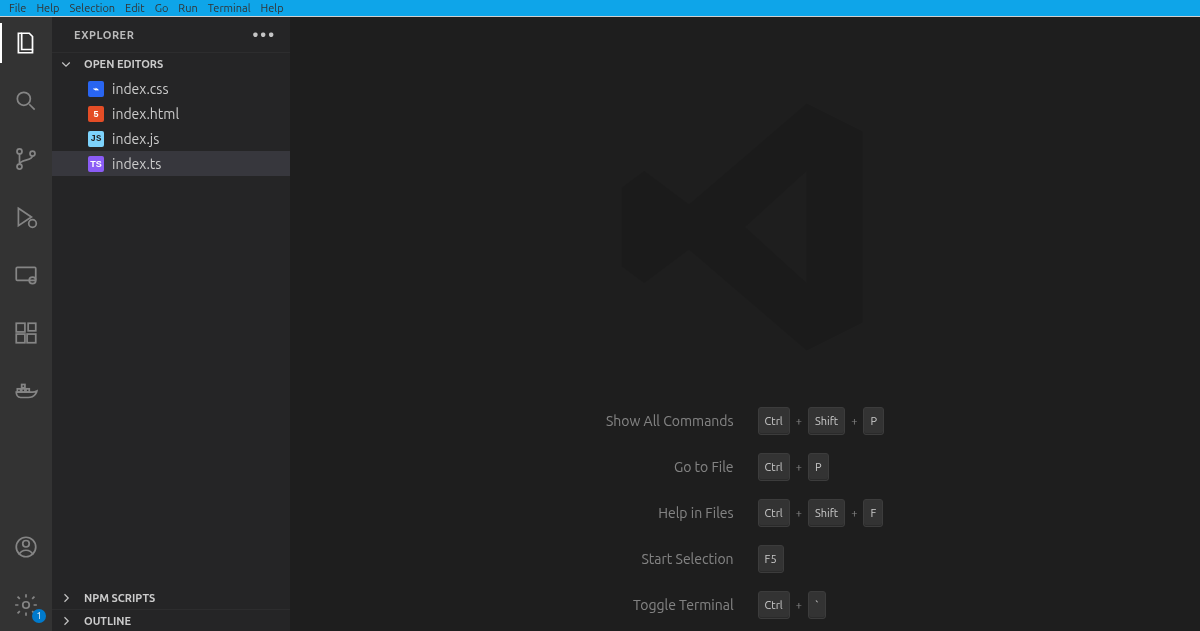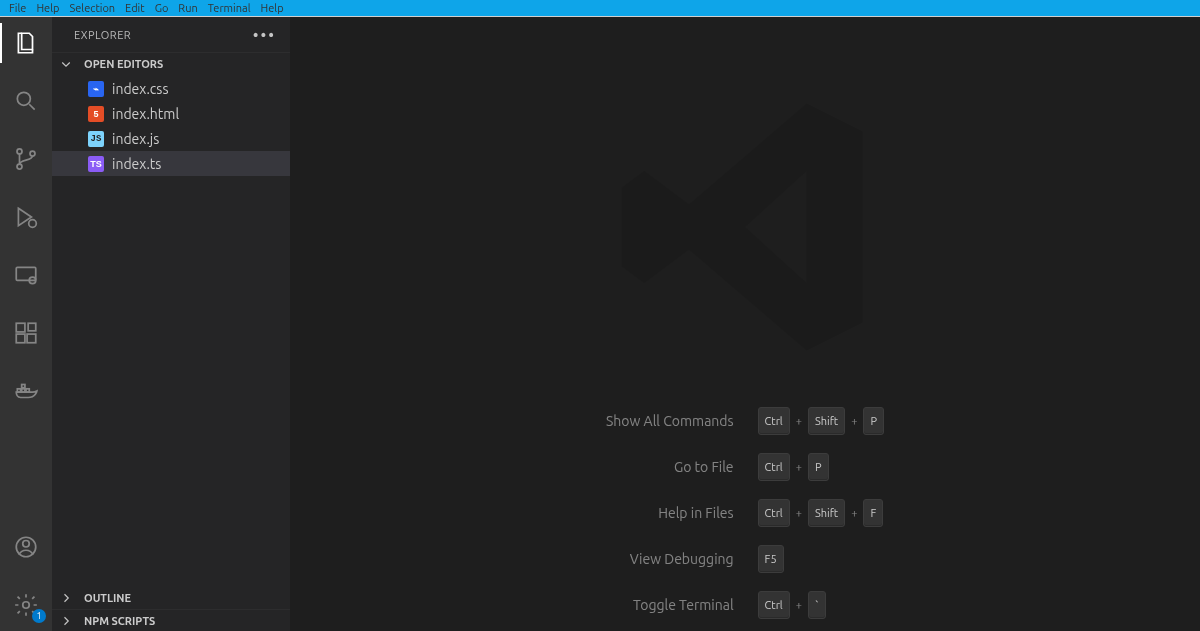--- a/index.html
+++ b/index.html
@@ -26,21 +26,21 @@
   .activitybar .ab-item.active::before { content:""; position:absolute; left:0; top:0; bottom:0; width:2px; background:#fff; }
   .activitybar .ab-item.active svg { stroke: #ffffff; }
   .badge {
     position:absolute; bottom:2px; right:6px; min-width:14px; height:14px; border-radius:8px;
     background:#007acc; color:#fff; font-size:9px; display:flex; align-items:center; justify-content:center;
     padding:0 3px;
   }
 
   
   .sidebar { width: 238px; background: #252526; display:flex; flex-direction:column; font-size: 13px; }
-  .sidebar-title { height: 35px; display:flex; align-items:center; justify-content:space-between; padding: 0 14px 0 22px; color:#bbbbbb; font-size:11px; letter-spacing: .5px; }
+  .sidebar-title { height: 35px; display:flex; align-items:center; justify-content:space-between; padding: 0 14px 0 22px; color:#bbbbbb; font-size:11px; letter-spacing: .5px; font-weight: bold; }
   .sidebar-title .dots { color:#c5c5c5; font-size:16px; letter-spacing:2px; cursor:pointer; }
   .section-header {
     height: 22px; display:flex; align-items:center; gap:12px; padding: 0 8px; color:#cccccc;
     font-size:11px; font-weight:700; background:#252526; cursor:pointer; border-top:1px solid rgba(255,255,255,.04);
   }
   .section-header:first-of-type { border-top:none; }
   .tw { width:12px; height:12px; display:inline-flex; align-items:center; justify-content:center; }
   .tw svg { width:12px; height:12px; stroke:#c5c5c5; fill:none; stroke-width:1.6; }
 
   .filetree { padding: 2px 0; }
@@ -190,29 +190,29 @@
       </div>
     </div>
 
     <div class="sidebar-bottom">
       <div class="section-header">
         <span class="tw">
             <svg viewBox="0 0 16 16">
               <path d="M6 3l5 5-5 5"></path>
             </svg>
           </span>
-        <span>OUTLINE</span>
+        <span>NPM SCRIPTS</span>
       </div>
       <div class="section-header">
         <span class="tw">
             <svg viewBox="0 0 16 16">
               <path d="M6 3l5 5-5 5"></path>
             </svg>
           </span>
-        <span>NPM SCRIPTS</span>
+        <span>OUTLINE</span>
       </div>
     </div>
   </div>
 
   <div class="editor">
     <div class="watermark">
       <svg viewBox="0 0 100 100">
           <path d="M72 6 L92 16 V84 L72 94 L30 58 L14 70 L6 64 V36 L14 30 L30 42 Z M72 30 L50 50 L72 70 Z"></path>
         </svg>
     </div>
@@ -236,21 +236,21 @@
 
       <div class="lbl">Help in Files</div>
       <div class="keys">
         <span class="key">Ctrl</span>
           <span class="plus">+</span>
         <span class="key">Shift</span>
           <span class="plus">+</span>
         <span class="key">F</span>
       </div>
 
-      <div class="lbl">View Debugging</div>
+      <div class="lbl">Start Selection</div>
       <div class="keys">
         <span class="key">F5</span>
       </div>
 
       <div class="lbl">Toggle Terminal</div>
       <div class="keys">
         <span class="key">Ctrl</span>
           <span class="plus">+</span>
         <span class="key">`</span>
       </div>

